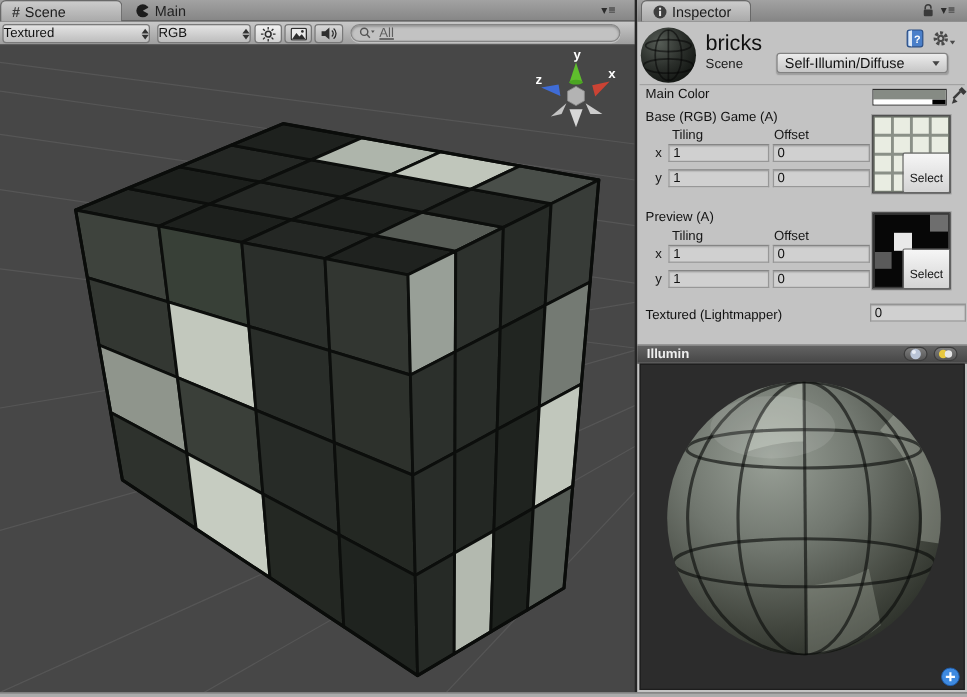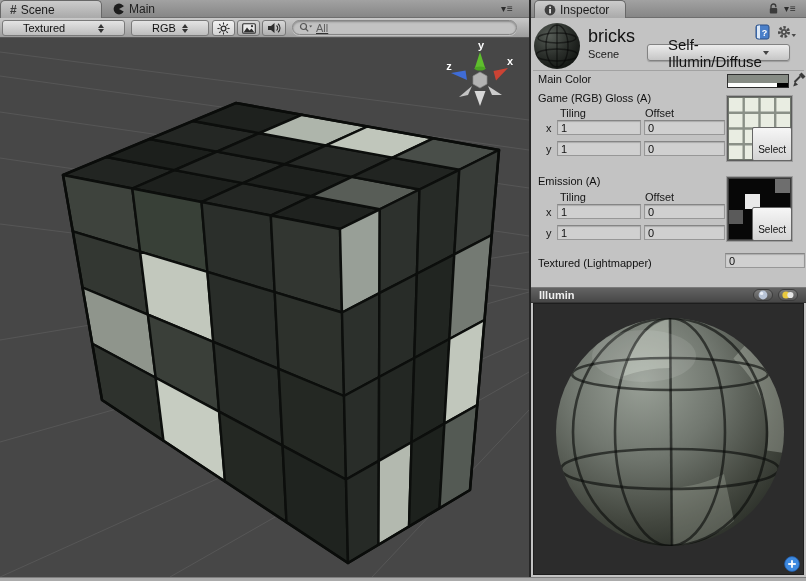--- a/index.html
+++ b/index.html
@@ -9,21 +9,21 @@
   .abs { position:absolute; }
 
   
   .panel-tabbar { height:18px; background:linear-gradient(#a2a2a2,#868686); border-bottom:1px solid #6e6e6e; position:absolute; top:0; left:0; }
   .tab { position:absolute; top:0; height:18px; display:flex; align-items:center; gap:4px; padding:0 9px; font-size:12px; color:#1b1b1b; }
   .tab-active { background:linear-gradient(#cccccc,#a9a9a9); border:1px solid #686868; border-bottom:none; border-radius:5px 5px 0 0; }
   .tab-inactive { color:#222; }
   .menu-glyph { font-size:10px; color:#2c2c2c; letter-spacing:1px; cursor:default; }
 
   .toolbar { position:absolute; left:0; top:18px; width:529px; height:20px; background:linear-gradient(#c9c9c9,#9d9d9d); border-bottom:1px solid #585858; }
-  .dd { position:absolute; top:2px; height:16px; background:linear-gradient(#e4e4e4,#bdbdbd); border:1px solid #7a7a7a; border-radius:3px; font-size:11px; color:#111; display:flex; align-items:center; padding:0 20px; }
+  .dd { position:absolute; top:2px; height:16px; background:linear-gradient(#e4e4e4,#bdbdbd); border:1px solid #7a7a7a; border-radius:3px; font-size:11px; color:#111; display:flex; align-items:center; padding:0 0; }
   .dd .dd-label { flex:1; }
   .updown { display:inline-flex; flex-direction:column; gap:1px; margin-left:6px; }
   .updown i { width:0; height:0; border-left:3px solid transparent; border-right:3px solid transparent; display:block; }
   .updown .up { border-bottom:4px solid #333; }
   .updown .dn { border-top:4px solid #333; }
 
   .tbtn { position:absolute; top:2px; width:23px; height:16px; background:linear-gradient(#d8d8d8,#b0b0b0); border:1px solid #787878; border-radius:3px; display:flex; align-items:center; justify-content:center; }
   .tbtn.on { background:linear-gradient(#f2f2f2,#d2d2d2); }
 
   .search { position:absolute; left:292px; top:2px; width:225px; height:15px; background:#c2c2c2; border:1px solid #858585; border-radius:9px; box-shadow:inset 0 1px 2px rgba(0,0,0,.3), 0 1px 0 rgba(255,255,255,.35); display:flex; align-items:center; padding:0 6px; }
@@ -39,21 +39,21 @@
   #bottom-strip { left:0; top:577px; width:806px; height:4px; background:#ababab; border-top:1px solid #7e7e7e; }
 
   
   #inspector { left:531px; top:0; width:275px; height:577px; background:#c3c3c3; }
   #inspector .panel-tabbar { width:327px; }
   .ins-label { position:absolute; font-size:11px; color:#111; }
   .ins-small { position:absolute; font-size:11px; color:#161616; }
   input.num { position:absolute; height:15px; background:#d0d0d0; border:1px solid #979797; border-top-color:#858585; font-size:11px; color:#111; padding:0 3px; box-shadow:inset 0 1px 1px rgba(0,0,0,.18); font-family:"Liberation Sans",sans-serif; }
   .thumb { position:absolute; border:1px solid #5c5c5c; box-shadow:0 0 0 1px #9e9e9e; background:#000; }
   .select-btn { position:absolute; right:-1px; bottom:-1px; font-size:10px; color:#111; padding:16px 5px; height:13px; line-height:12px; background:linear-gradient(#f6f6f6,#d4d4d4); border:1px solid #666; border-radius:2px; }
-  .shader-dd { position:absolute; left:116px; top:44px; width:143px; height:17px; background:linear-gradient(#ececec,#c6c6c6); border:1px solid #828282; border-radius:3px; font-size:15px; color:#111; display:flex; align-items:center; padding:0 20px; box-shadow:0 1px 1px rgba(0,0,0,.2); }
+  .shader-dd { position:absolute; left:116px; top:44px; width:143px; height:17px; background:linear-gradient(#ececec,#c6c6c6); border:1px solid #828282; border-radius:3px; font-size:12px; color:#111; display:flex; align-items:center; padding:0 6px; box-shadow:0 1px 1px rgba(0,0,0,.2); }
   .shader-dd .arr { margin-left:auto; width:0; height:0; border-left:3px solid transparent; border-right:3px solid transparent; border-top:4px solid #444; }
 
   #preview-header { position:absolute; left:0; top:287px; width:275px; height:16px; background:linear-gradient(#636363,#474747); border-top:1px solid #7a7a7a; border-bottom:1px solid #353535; display:flex; align-items:center; padding:0 8px; }
   #preview-header .ttl { font-size:11px; font-weight:bold; color:#efefef; flex:1; }
   #preview-area { position:absolute; left:2px; top:303px; width:271px; height:272px; background:#2c2c2c; border:1px solid #1d1d1d; }
 
   .mini-btn { width:20px; height:12px; border-radius:6px; background:linear-gradient(#7d7d7d,#565656); border:1px solid #3c3c3c; display:flex; align-items:center; justify-content:center; margin-left:5px; }
 
   .matball { position:absolute; left:3px; top:23px; width:46px; height:46px; border-radius:50%; background:radial-gradient(circle at 34% 28%, #565c56 0%, #2b2f2b 45%, #121512 80%, #050605 100%); overflow:hidden; }
 </style>
@@ -273,21 +273,21 @@
     <div style="width:100%; height:4px; background:#fff; position:relative;">
       <div style="position:absolute; right:0; top:0; width:11px; height:4px; background:#000;"></div>
     </div>
   </div>
   <svg class="abs" style="left:261px; top:71px;" width="15" height="17" viewBox="0 0 15 17">
     <path d="M9.5,1.5 l4,4 -2.6,2.6 -4,-4 z" fill="#3a3a3a"></path>
     <line x1="8.2" y1="5.4" x2="2.6" y2="11" stroke="#3a3a3a" stroke-width="2"></line>
     <path d="M2.8,10.6 L1.2,15.4 L6,13.8 Z" fill="#3a3a3a"></path>
   </svg>
 
-  <div class="ins-label" style="left:7px; top:92px;">Game (RGB) Gloss (A)</div>
+  <div class="ins-label" style="left:7px; top:92px;">Base (RGB) Game (A)</div>
 
   <div class="thumb" style="left:196px; top:96px; width:65px; height:65px;">
     <svg width="63" height="63">
       <rect width="63" height="63" fill="#e9ede2"></rect>
       <g stroke="#8a9087" stroke-width="2.4">
         <line x1="15.7" y1="0" x2="15.7" y2="63"></line>
           <line x1="31.5" y1="0" x2="31.5" y2="63"></line>
           <line x1="47.2" y1="0" x2="47.2" y2="63"></line>
         <line x1="0" y1="15.7" x2="63" y2="15.7"></line>
           <line x1="0" y1="31.5" x2="63" y2="31.5"></line>
@@ -300,21 +300,21 @@
 
   <div class="ins-small" style="left:29px; top:107px;">Tiling</div>
   <div class="ins-small" style="left:114px; top:107px;">Offset</div>
   <div class="ins-small" style="left:15px; top:122px;">x</div>
   <div class="ins-small" style="left:15px; top:143px;">y</div>
   <input class="num" style="left: 26px; top: 120px; width: 84px;" value="1">
   <input class="num" style="left: 113px; top: 120px; width: 81px;" value="0">
   <input class="num" style="left: 26px; top: 141px; width: 84px;" value="1">
   <input class="num" style="left: 113px; top: 141px; width: 81px;" value="0">
 
-  <div class="ins-label" style="left:7px; top:175px;">Emission (A)</div>
+  <div class="ins-label" style="left:7px; top:175px;">Preview (A)</div>
 
   <div class="thumb" style="left:196px; top:177px; width:65px; height:64px;">
     <svg width="63" height="62">
       <rect width="63" height="62" fill="#070707"></rect>
       <rect x="47" y="0" width="16" height="15" fill="#6e6e6e"></rect>
       <rect x="17" y="16" width="15" height="15" fill="#e9e9e9"></rect>
       <rect x="1" y="32" width="14" height="14" fill="#5a5a5a"></rect>
       <rect x="32" y="47" width="16" height="15" fill="#dedede"></rect>
       <rect width="63" height="62" fill="none" stroke="#3a3a3a" stroke-width="2"></rect>
     </svg>

